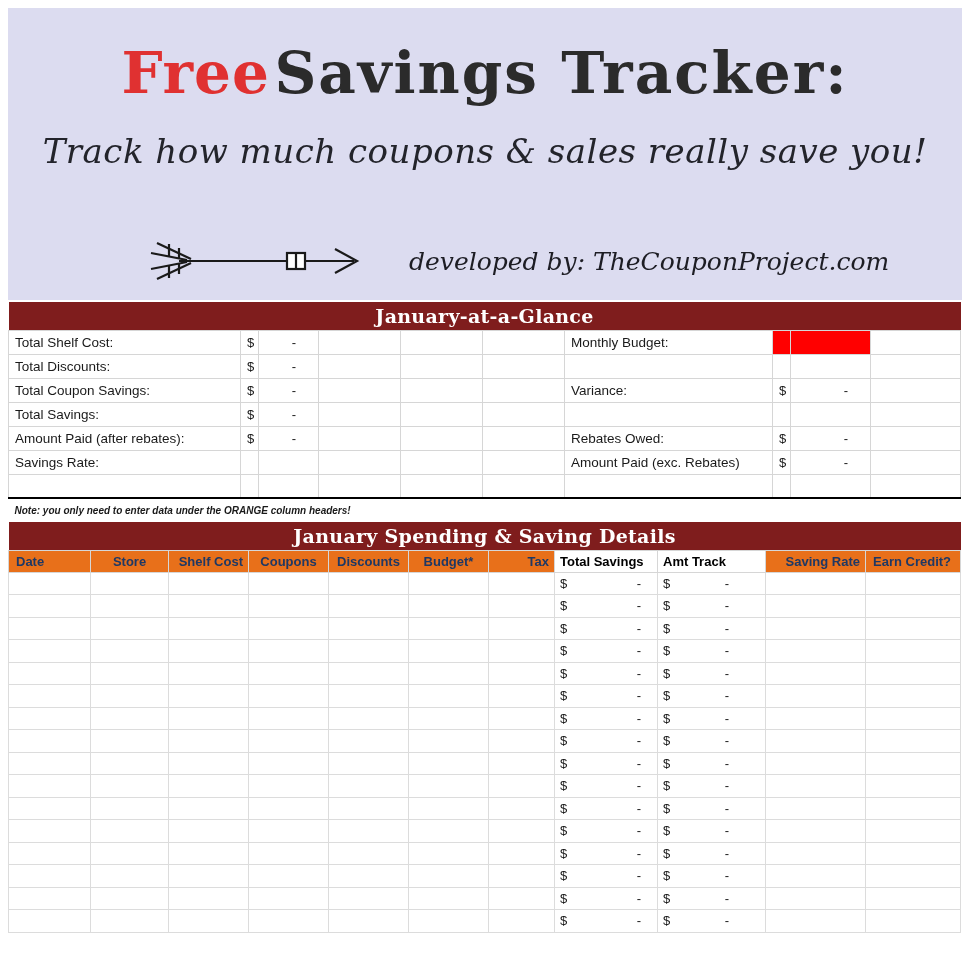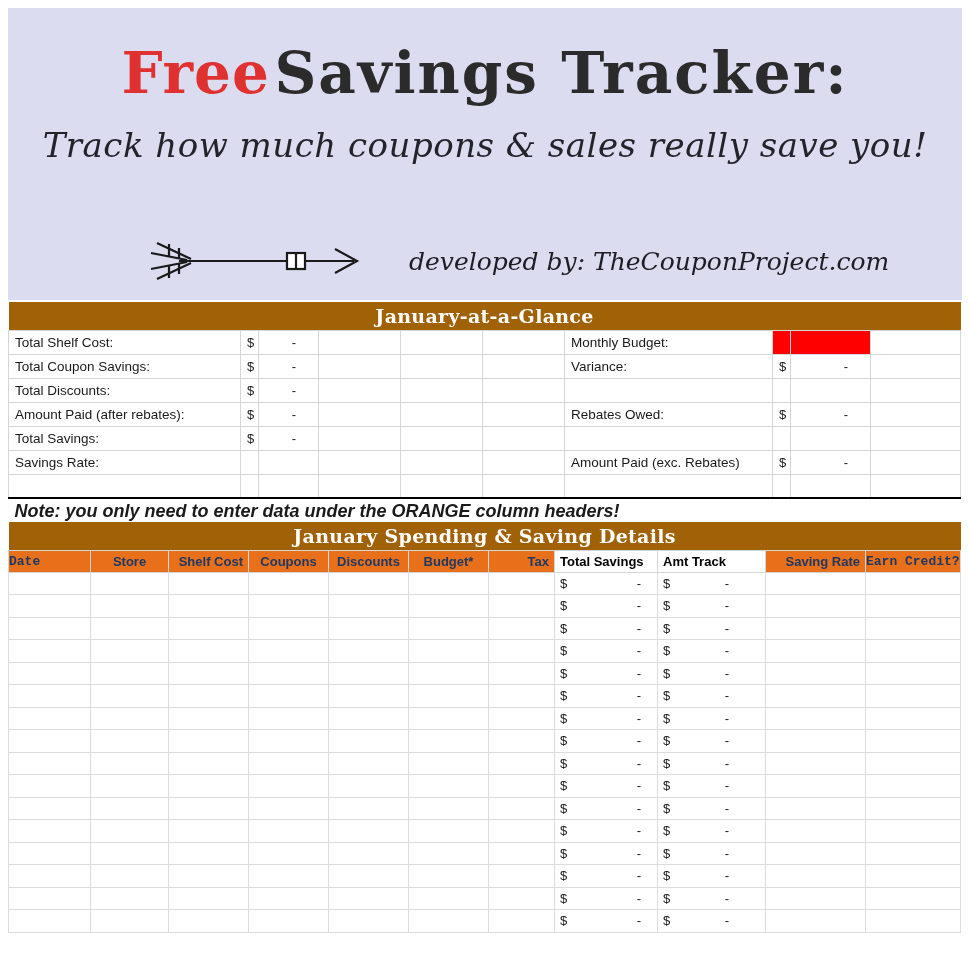--- a/index.html
+++ b/index.html
@@ -39,79 +39,79 @@
     font-size: 58px;
     color:#2b2b2b;
     letter-spacing: 2px;
   }
   .subtitle {
     text-align:center;
     font-family: "DejaVu Serif", serif;
     font-style: italic;
     font-size: 34px;
     color:#23242b;
-    margin-top: 18px;
+    margin-top: 24px;
     letter-spacing: 0.5px;
   }
   .devline {
     position:absolute;
     left: 400px; top: 238px;
     font-family: "DejaVu Serif", serif;
     font-style: italic;
     font-size: 25px;
     color:#1d1d24;
   }
   .arrow-wrap { position:absolute; left:130px; top:222px; }
 
   
   .sheet { margin: 2px 8px 0 8px; width: 952px; }
 
   table { border-collapse: collapse; table-layout: fixed; width: 952px; }
   td, th { padding:0; font-size: 13px; color:#1a1a1a; }
 
   .bar {
-    background:#a16207;
+    background:#7f1d1d;
     color:#fff;
     text-align:center;
     font-family:"DejaVu Serif", serif;
     font-weight:bold;
     font-size: 19px;
     height: 28px;
     letter-spacing:0.3px;
   }
 
   .glance td { height:24px; border:1px solid #d6d6d6; }
   .lbl { padding-left: 6px; font-size:13.5px; white-space:nowrap; }
   .dollar { padding-left:6px; }
   .dash { text-align:right; padding-right: 22px; }
   .red-cell { background:#ff0000; color:#ff0000; }
   .noborder { border:none !important; }
   .thickbottom { border-bottom: 2px solid #000 !important; }
 
   .note {
-    font-size:18px;
+    font-size:10px;
     font-weight:bold;
     font-style:italic;
     padding-left:6px;
     height:22px;
     line-height:22px;
     white-space:nowrap;
   }
 
   
   .dh {
     background:#e8701a;
     color:#1f3864;
     font-weight:bold;
     font-size:13px;
     height:22px;
     border:1px solid #d6d6d6;
     white-space:nowrap;
   }
-  .dh.left { text-align:left; padding-left:0;font-family:Liberation Mono, monospace; }
+  .dh.left { text-align:left; padding-left:7px; }
   .dh.right { text-align:right; padding-right:5px; }
   .dh.blueish { background:#ffffff; color:#000; text-align:left; padding-left:5px;}
 
   .row td { height:22.5px; border:1px solid #dcdcdc; }
   .money-d { padding-left:5px; }
 </style>
 </head>
 <body>
 
 <div class="page">
@@ -175,65 +175,65 @@
           <td class="dash">-</td>
           <td></td>
           <td></td>
           <td></td>
           <td class="lbl">Monthly Budget:</td>
           <td class="dollar red-cell">$</td>
           <td class="dash red-cell">-</td>
           <td></td>
         </tr>
         <tr>
-          <td class="lbl">Total Coupon Savings:</td>
-          <td class="dollar">$</td>
-          <td class="dash">-</td>
-          <td></td>
-          <td></td>
-          <td></td>
-          <td class="lbl">Variance:</td>
-          <td class="dollar">$</td>
-          <td class="dash">-</td>
-          <td></td>
-        </tr>
-        <tr>
           <td class="lbl">Total Discounts:</td>
           <td class="dollar">$</td>
           <td class="dash">-</td>
           <td></td>
           <td></td>
           <td></td>
           <td class="lbl"></td>
           <td class="dollar"></td>
           <td class="dash"></td>
           <td></td>
         </tr>
         <tr>
-          <td class="lbl">Amount Paid (after rebates):</td>
-          <td class="dollar">$</td>
-          <td class="dash">-</td>
-          <td></td>
-          <td></td>
-          <td></td>
-          <td class="lbl">Rebates Owed:</td>
+          <td class="lbl">Total Coupon Savings:</td>
+          <td class="dollar">$</td>
+          <td class="dash">-</td>
+          <td></td>
+          <td></td>
+          <td></td>
+          <td class="lbl">Variance:</td>
           <td class="dollar">$</td>
           <td class="dash">-</td>
           <td></td>
         </tr>
         <tr>
           <td class="lbl">Total Savings:</td>
           <td class="dollar">$</td>
           <td class="dash">-</td>
           <td></td>
           <td></td>
           <td></td>
           <td class="lbl"></td>
           <td class="dollar"></td>
           <td class="dash"></td>
+          <td></td>
+        </tr>
+        <tr>
+          <td class="lbl">Amount Paid (after rebates):</td>
+          <td class="dollar">$</td>
+          <td class="dash">-</td>
+          <td></td>
+          <td></td>
+          <td></td>
+          <td class="lbl">Rebates Owed:</td>
+          <td class="dollar">$</td>
+          <td class="dash">-</td>
           <td></td>
         </tr>
         <tr>
           <td class="lbl">Savings Rate:</td>
           <td class="dollar"></td>
           <td class="dash"></td>
           <td></td>
           <td></td>
           <td></td>
           <td class="lbl">Amount Paid (exc. Rebates)</td>

